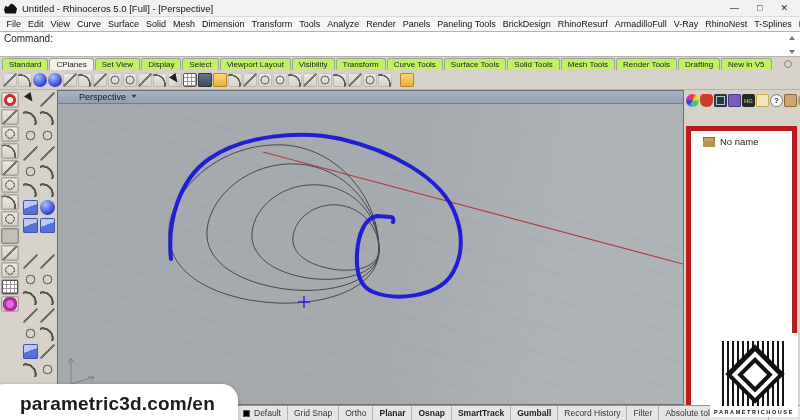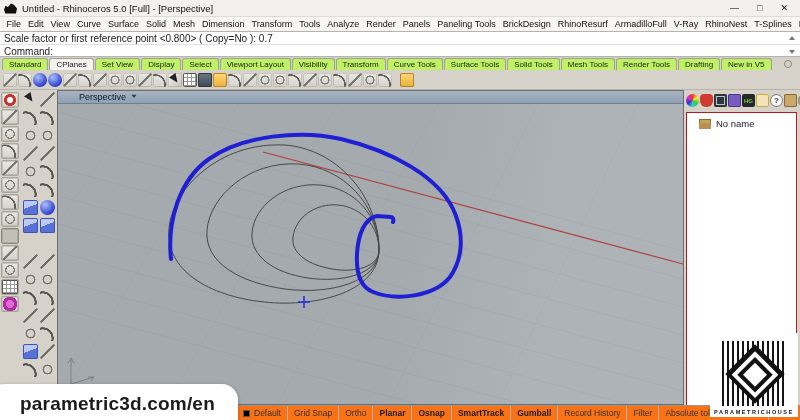--- a/index.html
+++ b/index.html
@@ -75,27 +75,27 @@
   .rp-ic { width:13px; height:13px; flex:none; border-radius:2px; }
   .rp-wheel { border-radius:50%; background:conic-gradient(#e33,#ee3,#3c3,#3cc,#33c,#c3c,#e33); }
   .rp-vray { background:#cf3b2f; border-radius:4px 4px 6px 6px; }
   .rp-monitor { background:#333; box-shadow:inset 0 0 0 2px #333, inset 0 0 0 3px #9ecbe8; }
   .rp-camera { background:#7a5bbf; box-shadow:inset 0 0 0 1px #4d3585; }
   .rp-hg { background:#23282b; color:#7ec83a; font-size:6px; font-weight:bold; display:flex; align-items:center; justify-content:center; }
   .rp-folder { background:#f3e3b5; box-shadow:inset 0 0 0 1px #c9a94e; }
   .rp-help { border-radius:50%; background:#fafafa; box-shadow:inset 0 0 0 1px #777; color:#333; font-size:8px; font-weight:bold; display:flex; align-items:center; justify-content:center; }
   .rp-box { background:#caa86c; box-shadow:inset 0 0 0 1px #8a6a33; }
   .rp-gear { margin-left:auto; width:9px; height:9px; border:2px solid #9a968e; border-radius:50%; }
-  .rpanel-body { position:absolute; left:686px; top:112px; width:111px; height:295px; background:#fff; border:1px solid #b91c1c; }
+  .rpanel-body { position:absolute; left:686px; top:126px; width:111px; height:295px; background:#fff; border:5px solid #b91c1c; }
   .rp-item { display:flex; align-items:center; gap:5px; padding:5px 4px 0 12px; }
   .rp-item-box { width:12px; height:10px; background:#caa05f; box-shadow:inset 0 -6px 0 #b8904f, inset 0 0 0 1px #8a6a33; }
   .rp-item-label { font-size:9.5px; color:#222; }
 
   
-  .statusbar { position:absolute; left:0; top:405px; width:800px; height:15px; background:#f97316; border-top:1px solid #9a968e; display:flex; align-items:center; font-size:8.5px; color:#333; }
+  .statusbar { position:absolute; left:0; top:405px; width:800px; height:15px; background:#e5e5e5; border-top:1px solid #9a968e; display:flex; align-items:center; font-size:8.5px; color:#333; }
   .sb-pane { height:100%; display:flex; align-items:center; padding:0 6px; border-right:1px solid #b7b3aa; white-space:nowrap; }
   .sb-spacer { width:237px; border-right:1px solid #b7b3aa; height:100%; }
   .sb-on { font-weight:bold; color:#1d1d1d; }
   .sb-swatch { width:7px; height:7px; background:#000; border:1px solid #555; margin-right:4px; }
 
   
   .watermark { position:absolute; left:-12px; top:384px; width:250px; height:52px; background:#fff; border-radius:16px; box-shadow:0 1px 4px rgba(0,0,0,.25); z-index:60; display:flex; align-items:flex-start; padding:9px 0 0 32px; }
   .watermark span { font-size:19px; font-weight:600; letter-spacing:.2px; color:#1b1b1b; }
 
   
@@ -140,23 +140,20 @@
     <span class="menu-item">BrickDesign</span>
     <span class="menu-item">RhinoResurf</span>
     <span class="menu-item">ArmadilloFull</span>
     <span class="menu-item">V-Ray</span>
     <span class="menu-item">RhinoNest</span>
     <span class="menu-item">T-Splines</span>
     <span class="menu-item">Help</span>
   </div>
 
   <div class="cmdbox">
-    <div class="cmdrow first">
-      <span>Scale factor or first reference point &lt;0.800&gt; ( Copy=No ):  0.7</span>
-    </div>
     <div class="cmdrow">
       <span class="cmd-prompt">Command:</span>
     </div>
     <div class="cmd-scroll">
       <span class="tri-up"></span>
       <span class="tri-dn"></span>
     </div>
   </div>
 
   <div class="tabsrow">

